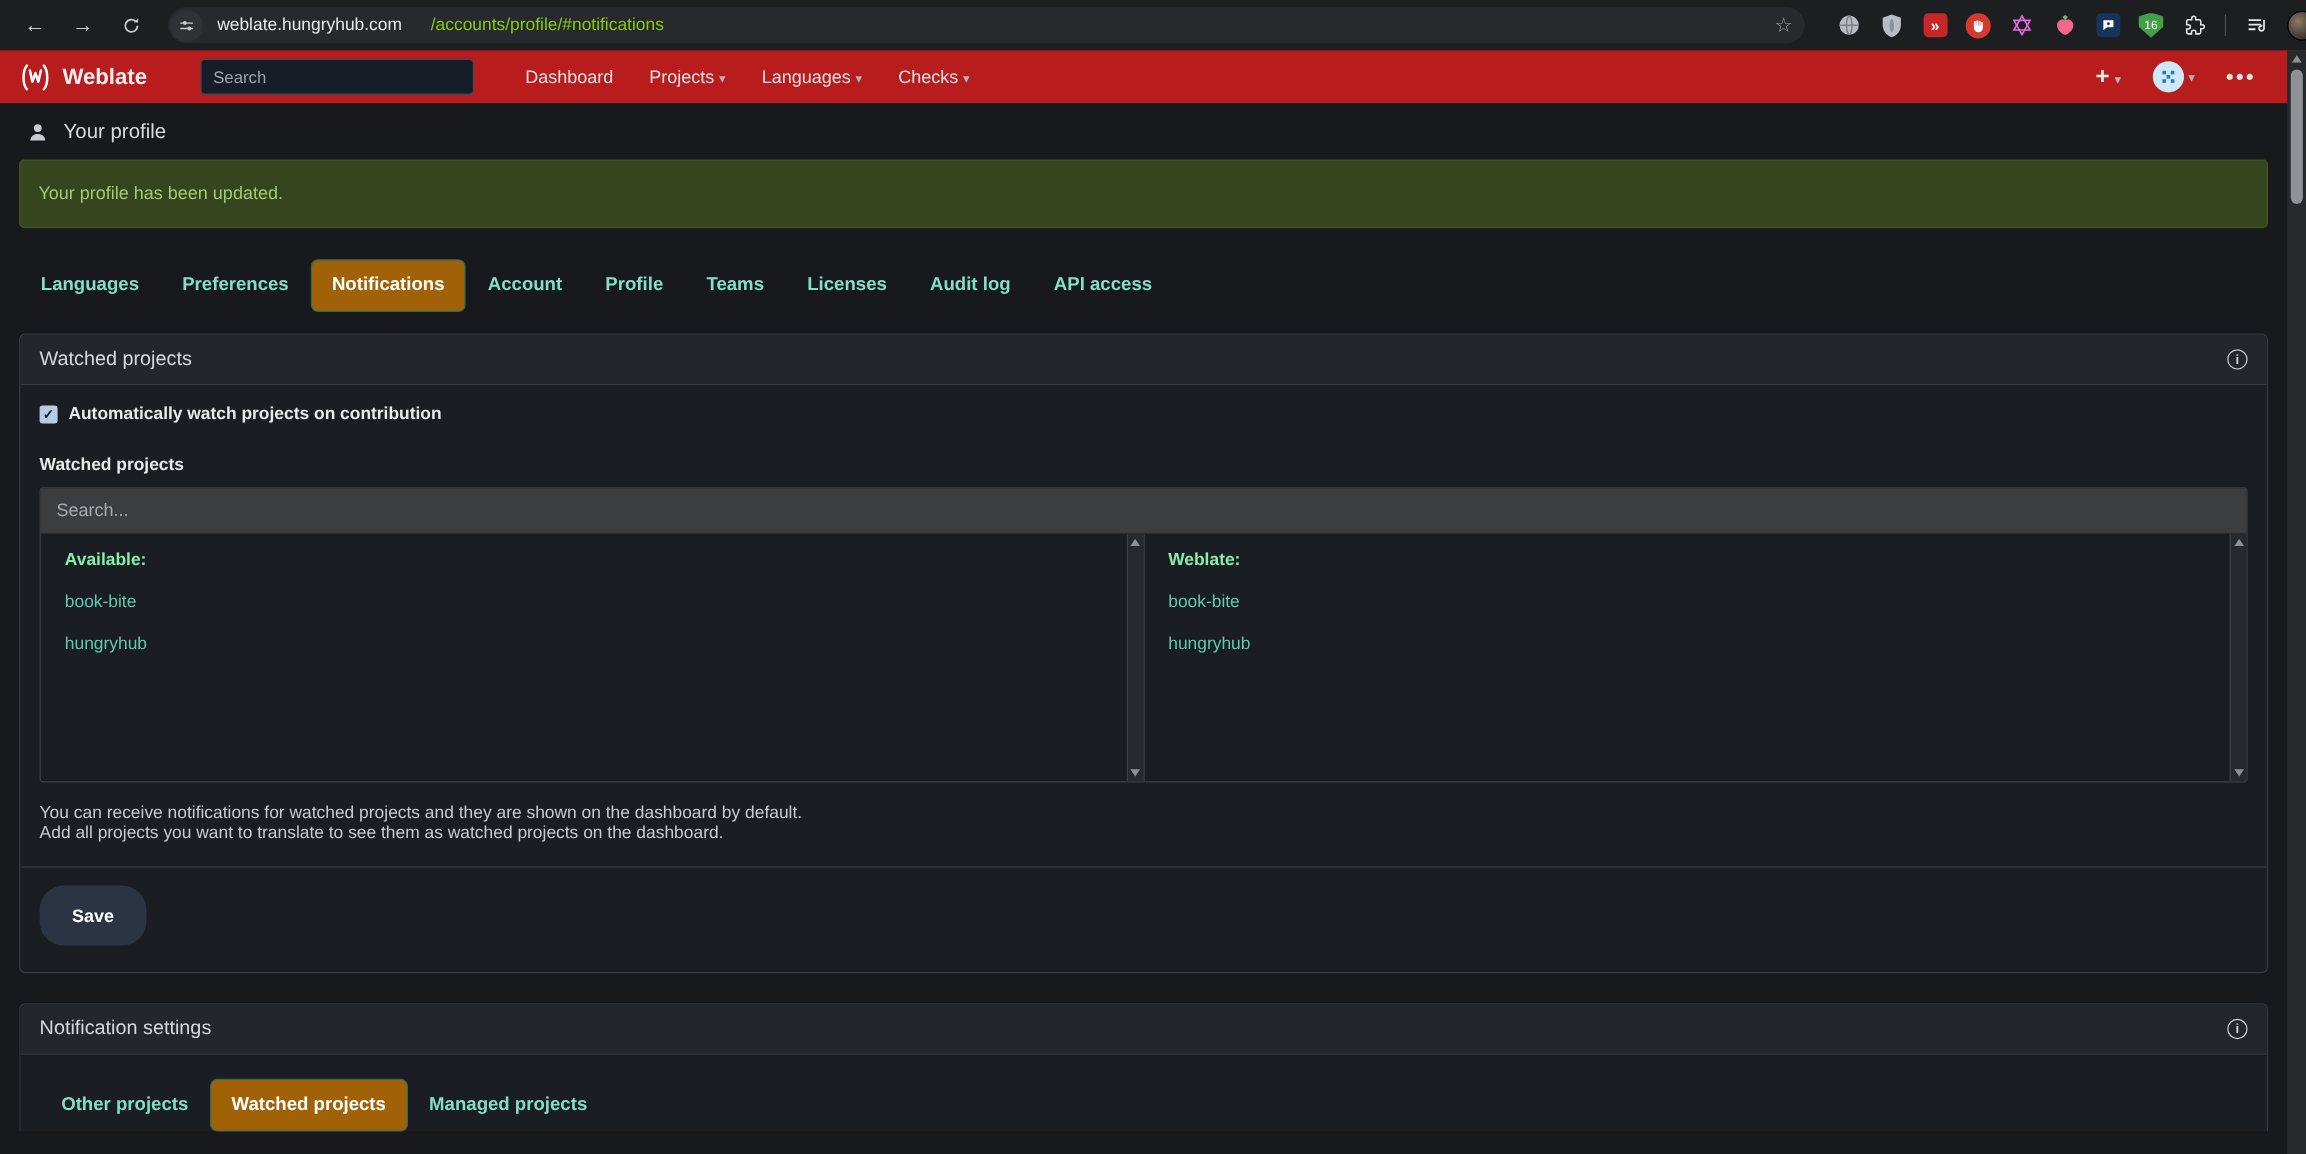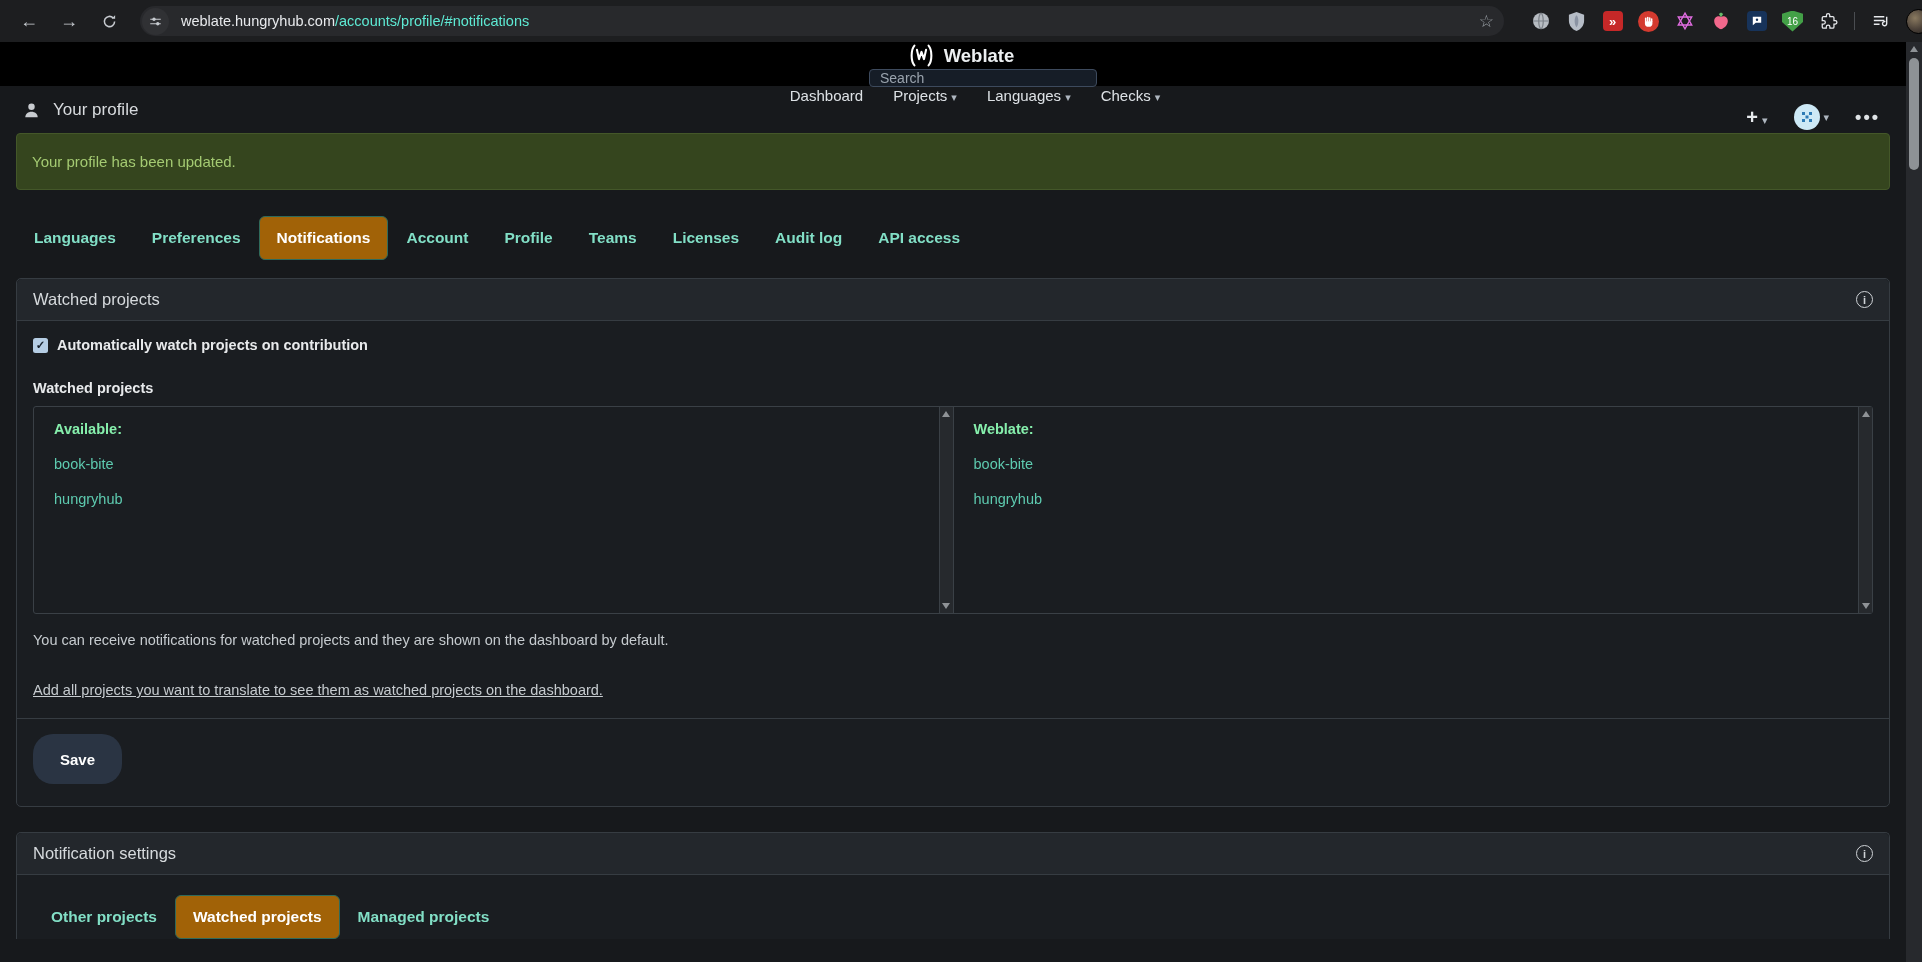--- a/index.html
+++ b/index.html
@@ -8,36 +8,36 @@
   .root { position:relative; width:1922px; height:962px; overflow:hidden; background:#17191c; }
 
   
   .browser-bar { height:42px; background:#1d1e20; display:flex; align-items:center; padding:0 14px; gap:10px; }
   .nav-ico { width:30px; height:30px; border-radius:50%; display:flex; align-items:center; justify-content:center;
              color:#c7cbd0; font-size:18px; flex:none; }
   .omnibox { width:1364px; height:30px; background:#28292c; border-radius:15px; display:flex; align-items:center;
              padding:0 10px 0 2px; margin-left:6px; flex:none; }
   .site-chip { width:27px; height:27px; border-radius:50%; background:#303134; display:flex; align-items:center; justify-content:center; flex:none; }
   .url { margin-left:12px; font-size:14.5px; color:#e8eaed; white-space:nowrap; overflow:hidden; flex:1; }
-  .url .path { color:#5eead4; }
+  .url .path { color:#84cc16;margin-left:24px; }
   .star-btn { color:#9aa0a6; font-size:17px; margin-left:8px; }
   .ext-row { display:flex; align-items:center; gap:15px; margin-left:16px; }
   .ext { width:21px; height:21px; display:flex; align-items:center; justify-content:center; flex:none; position:relative; }
   .badge-sq { width:20px; height:20px; border-radius:4px; background:#c62828; color:#fff; font-weight:bold; font-size:13px;
               display:flex; align-items:center; justify-content:center; }
   .hand-circ { width:21px; height:21px; border-radius:50%; background:#d43a2f; display:flex; align-items:center; justify-content:center; }
   .chat-sq { width:20px; height:20px; border-radius:4px; background:#17335a; display:flex; align-items:center; justify-content:center; }
   .shield16 { width:21px; height:21px; background:#43a047; clip-path:polygon(50% 0,100% 15%,100% 55%,50% 100%,0 55%,0 15%);
               display:flex; align-items:center; justify-content:center; color:#fff; font-size:10px; font-weight:normal; }
   .sep { width:1px; height:18px; background:#4a4d51; }
   .chrome-avatar { width:25px; height:25px; border-radius:50%;
                    background:radial-gradient(circle at 35% 35%, #8a7a60, #4a4038 55%, #22201d); border:1px solid #000; }
 
   
-  .navbar { height:44px; background:#000000; display:flex; align-items:center; padding:0 16px;flex-direction:column; }
+  .navbar { height:44px; background:#b91c1c; display:flex; align-items:center; padding:14px 16px; }
   .brand { display:flex; align-items:center; gap:9px; color:#fff; }
   .brand-name { font-size:18.5px; font-weight:bold; color:#eceff1; }
   .nav-search { width:228px; height:30px; margin-left:44px; background:#161d27; border:1px solid #3d4a5d; border-radius:4px;
                 color:#cfd4d9; font-size:14px; padding:0 10px; outline:none; font-family:"Liberation Sans",sans-serif; }
   .nav-search::placeholder { color:#9aa3ad; }
   .nav-links { display:flex; align-items:center; margin-left:28px; }
   .nav-link { color:#dde1e5; font-size:15px; padding:0 15px; cursor:pointer; white-space:nowrap; }
   .caret { font-size:11px; color:#aeb6bf; margin-left:4px; }
   .nav-right { margin-left:auto; display:flex; align-items:center; gap:26px; padding-right:26px; }
   .plus { color:#e6e9ec; font-size:20px; font-weight:bold; }
@@ -87,21 +87,21 @@
   .pane + .pane { border-left:1px solid #3a4046; }
   .pane-content { flex:1; padding:14px 20px; }
   .pane-label { font-size:14.5px; font-weight:bold; color:#86efac; }
   .proj-link { margin-top:19px; font-size:14.5px; color:#5ecbb0; cursor:pointer; }
   .pane-scroll { width:14px; border-left:1px solid #3a4046; background:#26292d; display:flex; flex-direction:column;
                  align-items:center; justify-content:space-between; padding:4px 0; }
   .tri-up { width:0; height:0; border-left:4px solid transparent; border-right:4px solid transparent; border-bottom:6px solid #8f9296; }
   .tri-down { width:0; height:0; border-left:4px solid transparent; border-right:4px solid transparent; border-top:6px solid #8f9296; }
 
   .help1 { margin-top:18px; }
-  .help2 { margin-top:34px;text-decoration:underline; }
+  .help2 { margin-top:0; }
 
   .panel-footer { margin-top:20px; border-top:1px solid #363c42; padding:15px 0 6px 0; margin-left:-16px; margin-right:-16px;
                   padding-left:16px; }
   .save-btn { height:50px; padding:0 27px; border:none; border-radius:20px; background:#2a3443; color:#fff;
               font-size:15px; font-weight:bold; cursor:pointer; font-family:"Liberation Sans",sans-serif; }
 
   .panel2 { margin-top:25px; border-radius:5px 5px 0 0; border-bottom:none; }
   .panel2 .panel-body { padding-bottom:0; }
   .tabs2 { margin-top:4px; }
   svg { display:block; }
@@ -288,20 +288,21 @@
         <div class="check-row">
           <span class="checkbox">
               <span>✓</span>
             </span>
           <span class="check-label">Automatically watch projects on contribution</span>
         </div>
 
         <div class="field-label">Watched projects</div>
 
         <div class="dual">
+          <input class="dual-search" placeholder="Search..." style="">
           <div class="dual-body">
             <div class="pane">
               <div class="pane-content">
                 <div class="pane-label">Available:</div>
                 <div class="proj-link">book-bite</div>
                 <div class="proj-link">hungryhub</div>
               </div>
               <div class="pane-scroll">
                 <div class="tri-up"></div>
                 <div class="tri-down"></div>

